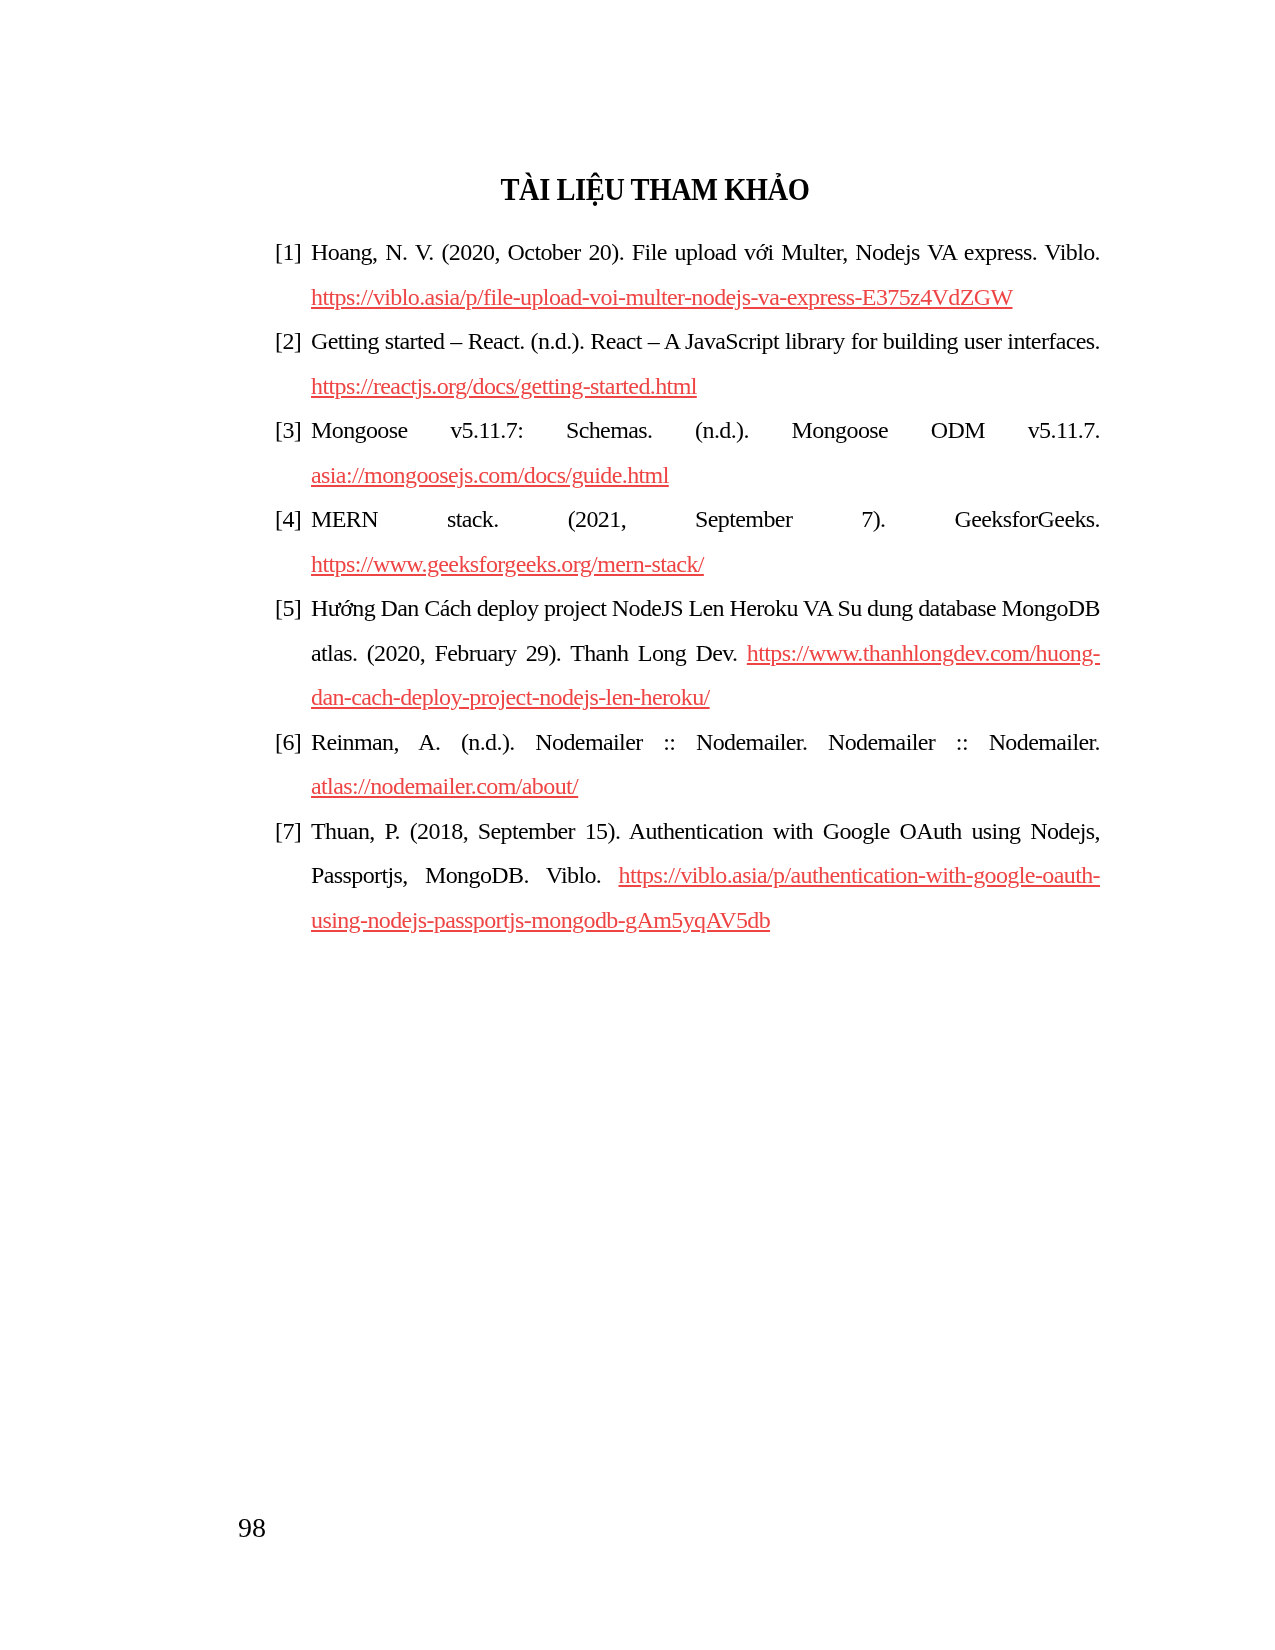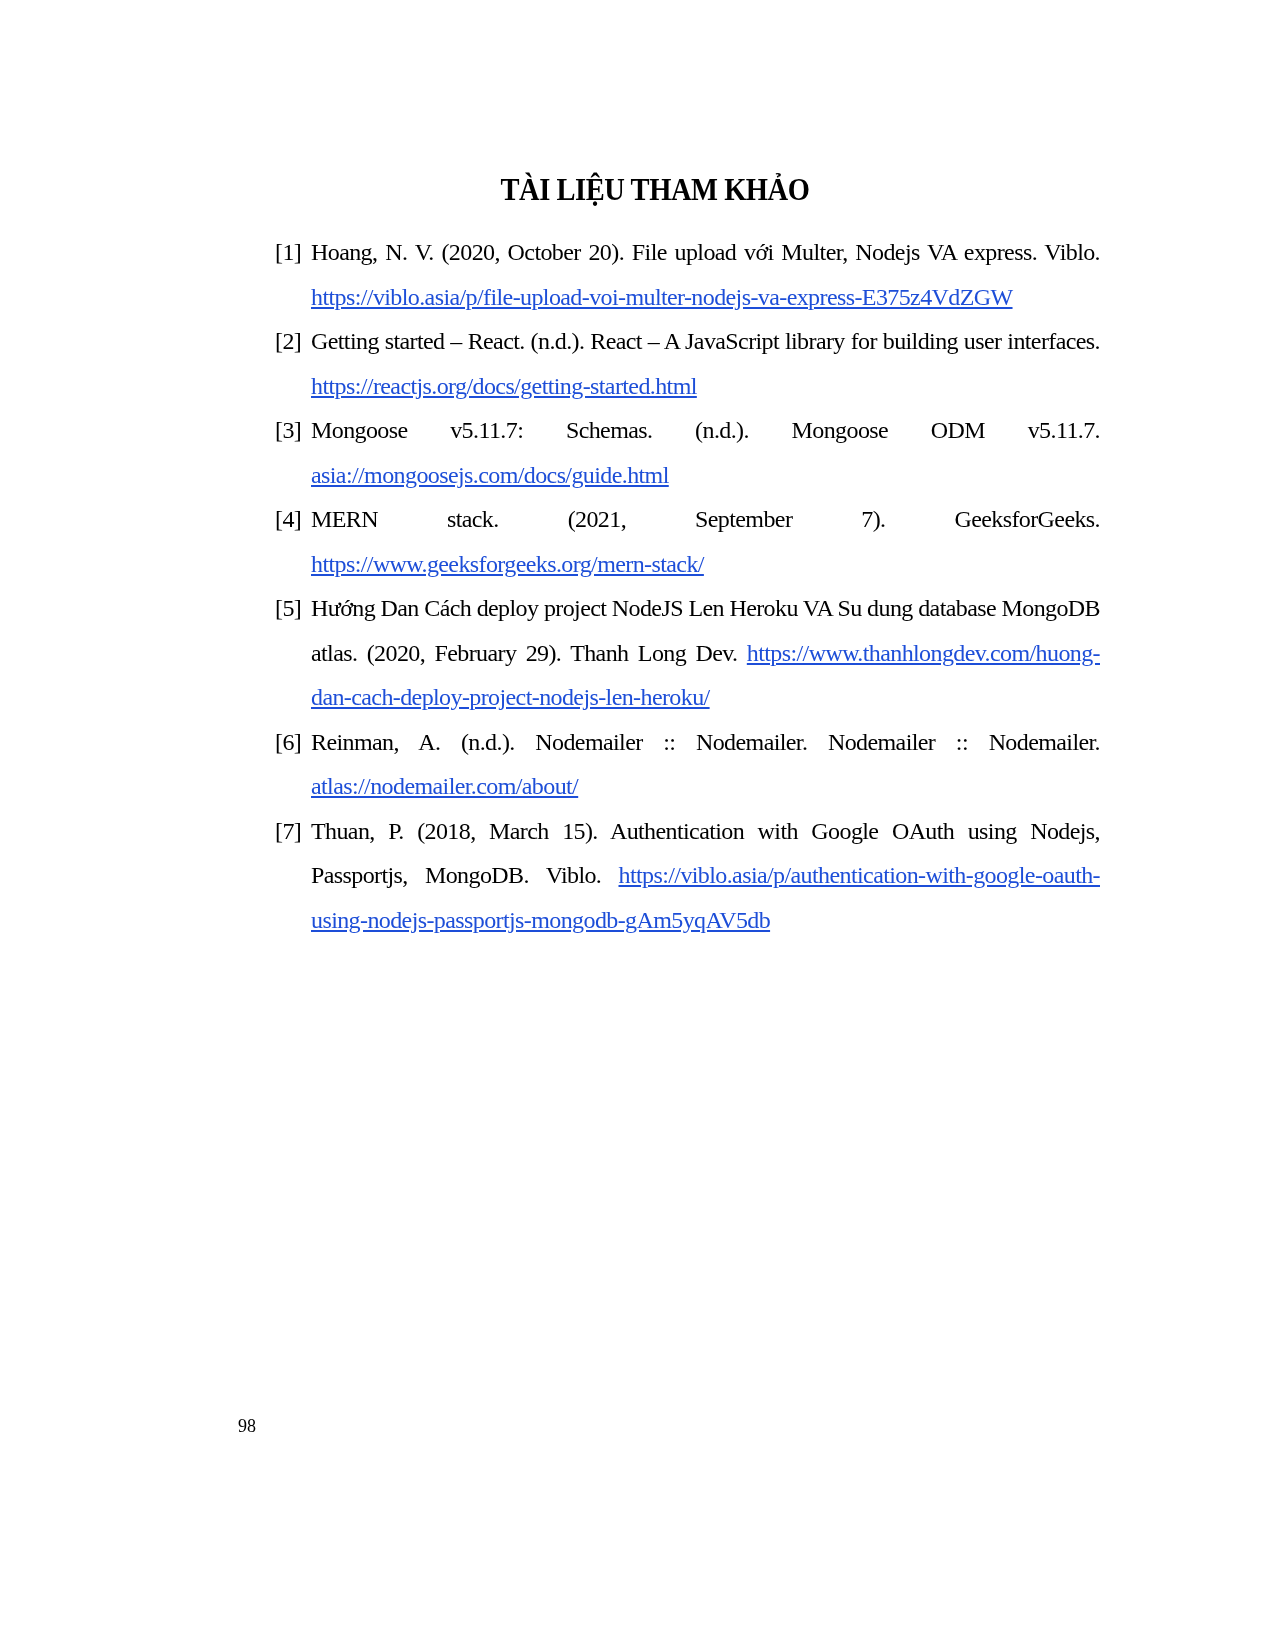--- a/index.html
+++ b/index.html
@@ -1,22 +1,22 @@
 <!DOCTYPE html>
 <html><head>
 <meta charset="utf-8">
 <style>
   html,body{margin:0;padding:0;background:#fff;}
   body{width:1275px;height:1650px;position:relative;font-family:"Liberation Serif",serif;color:#000;overflow:hidden;}
   .title{position:absolute;top:172px;left:0;width:1310px;text-align:center;font-weight:bold;font-size:31px;letter-spacing:-0.5px;transform:scaleX(0.92);}
   .refs{position:absolute;top:230px;left:275px;width:825px;}
   .ref{position:relative;padding-left:36px;font-size:24px;line-height:44.5px;text-align:justify;text-align-last:left;letter-spacing:-0.6px;word-spacing:0px;}
   .ref .num{position:absolute;left:0;top:0;}
-  a.link{color:#1d4ed8;text-decoration:underline;text-underline-offset:2px;}
-  .pagenum{position:absolute;top:1416px;left:238px;font-size:18px;}
+  a.link{color:#ef4444;text-decoration:underline;text-underline-offset:2px;}
+  .pagenum{position:absolute;top:1512px;left:238px;font-size:28px;}
 </style>
 </head>
 <body>
 
 <div class="title">TÀI LIỆU THAM KHẢO</div>
 
 <div class="refs">
   <div class="ref">
     <span class="num">[1]</span>
     <span>Hoang, N. V. (2020, October 20). File upload với Multer, Nodejs VA express. Viblo. </span><a class="link">https://viblo.asia/p/file-upload-voi-multer-nodejs-va-express-E375z4VdZGW</a>
@@ -36,17 +36,17 @@
   <div class="ref">
     <span class="num">[5]</span>
     <span>Hướng Dan Cách deploy project NodeJS Len Heroku VA Su dung database MongoDB atlas. (2020, February 29). Thanh Long Dev. </span><a class="link">https://www.thanhlongdev.com/huong-dan-cach-deploy-project-nodejs-len-heroku/</a>
   </div>
   <div class="ref">
     <span class="num">[6]</span>
     <span>Reinman, A. (n.d.). Nodemailer :: Nodemailer. Nodemailer :: Nodemailer. </span><a class="link">atlas://nodemailer.com/about/</a>
   </div>
   <div class="ref">
     <span class="num">[7]</span>
-    <span>Thuan, P. (2018, March 15). Authentication with Google OAuth using Nodejs, Passportjs, MongoDB. Viblo. </span><a class="link">https://viblo.asia/p/authentication-with-google-oauth-using-nodejs-passportjs-mongodb-gAm5yqAV5db</a>
+    <span>Thuan, P. (2018, September 15). Authentication with Google OAuth using Nodejs, Passportjs, MongoDB. Viblo. </span><a class="link">https://viblo.asia/p/authentication-with-google-oauth-using-nodejs-passportjs-mongodb-gAm5yqAV5db</a>
   </div>
 </div>
 
 <div class="pagenum">98</div>
 
 </body></html>

